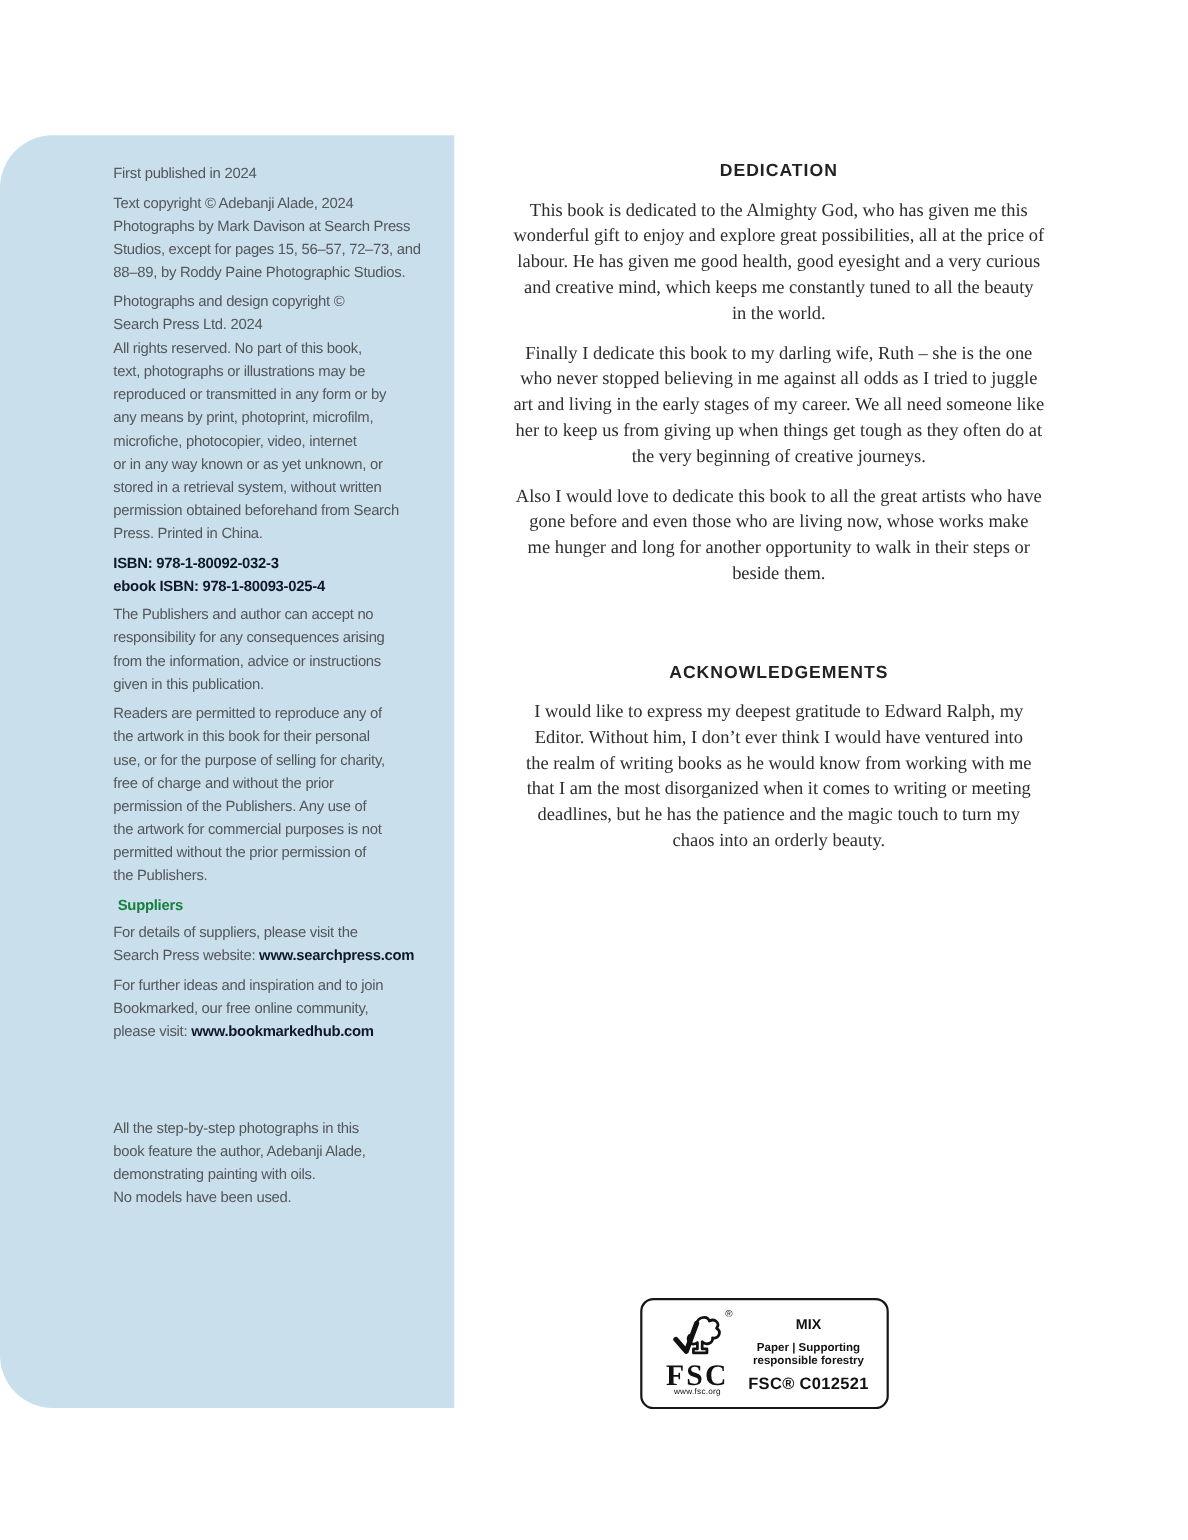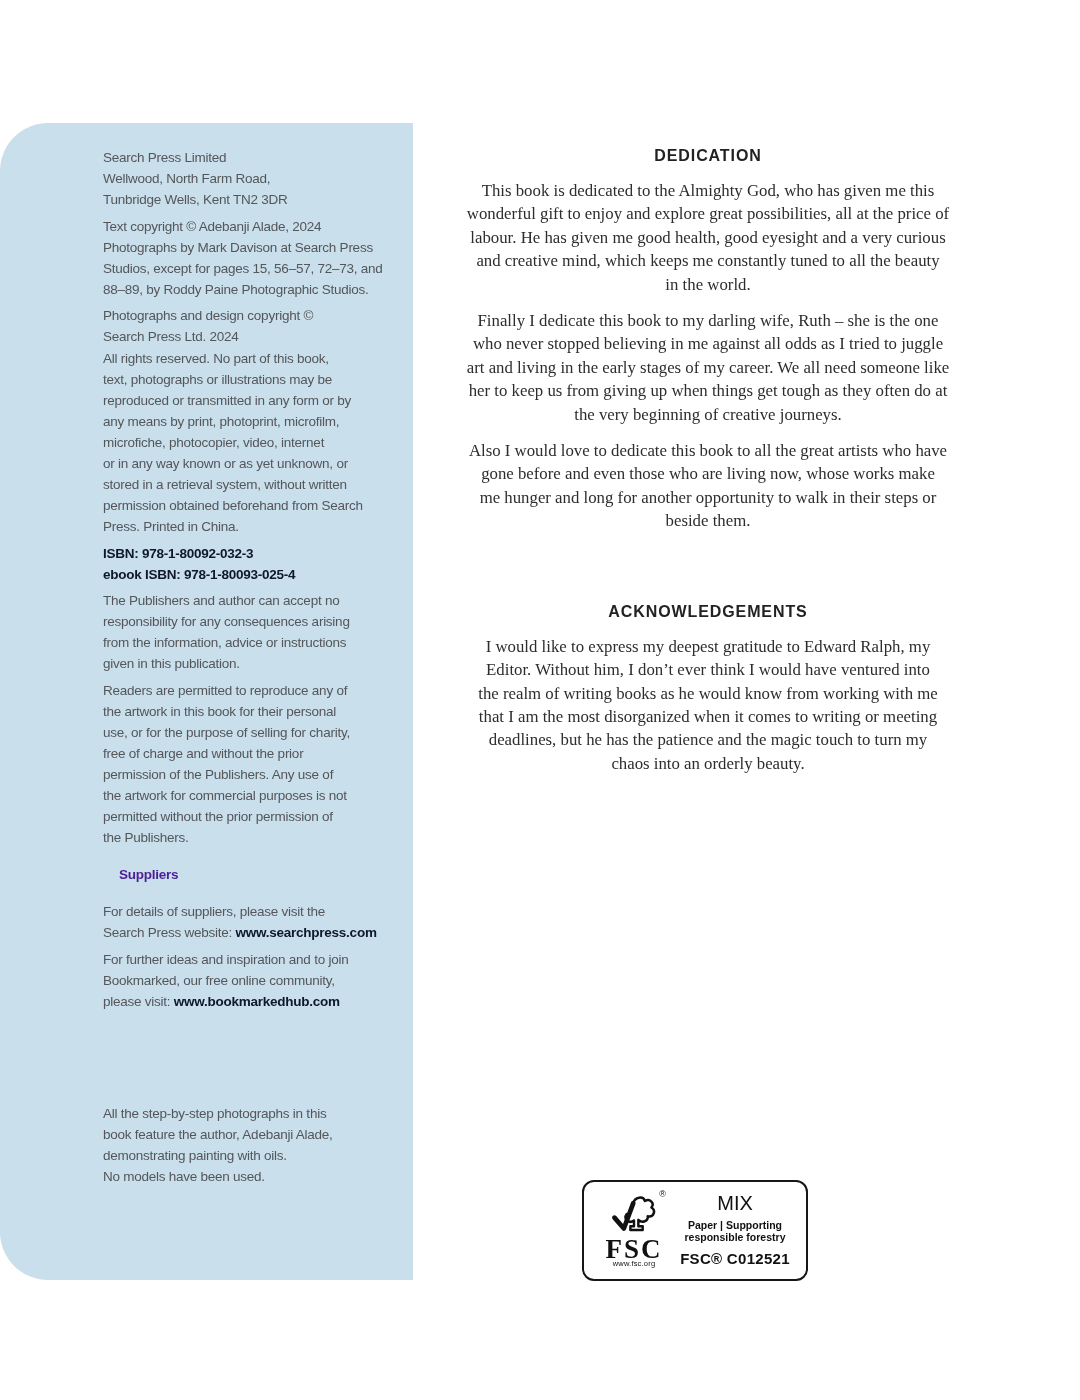--- a/index.html
+++ b/index.html
@@ -7,55 +7,53 @@
         font-family:"Liberation Sans",sans-serif;}
 
   
   .panel{position:absolute;left:0;top:123px;width:413px;height:1157px;
          background:#c9dfec;border-radius:48px 0 0 48px;box-sizing:border-box;
          padding:24px 18px 0 103px;color:#54565a;
          font-size:13.5px;line-height:21px;letter-spacing:-0.25px;}
   .panel p{margin:0 0 6px 0;white-space:pre;}
   .panel p.m5{margin-bottom:5px;}
   .panel p.m1{margin-bottom:1px;}
-  .panel p.m67{margin-bottom:91px;}
+  .panel p.m67{margin-bottom:67px;}
   .panel .bold{font-weight:bold;color:#0f172a;}
-  .panel h3{margin:16px;font-size:13.5px;line-height:21px;font-weight:bold;color:#4c1d95;}
+  .panel h3{margin:4px;font-size:13.5px;line-height:21px;font-weight:bold;color:#15803d;}
 
   
   .right-col{position:absolute;left:408px;top:146px;width:600px;text-align:center;color:#2e2d2b;}
   .sec-title{margin:0;font-size:16px;line-height:20px;font-weight:600;letter-spacing:0.9px;
              color:#232222;font-family:"Liberation Sans",sans-serif;}
   .serif-para{font-family:"Liberation Serif",serif;font-size:16.8px;line-height:23.4px;
               margin:13px 0 5px 0;white-space:pre;}
   .ack-section{margin-top:69px;}
 
   
   .fsc-label{position:absolute;left:582px;top:1180px;width:226px;height:101px;
              box-sizing:border-box;border:2px solid #161616;border-radius:12px;
              display:flex;align-items:center;padding:5px 8px 5px 12px;background:#fff;color:#111;}
   .fsc-logo{width:76px;flex:0 0 76px;text-align:center;position:relative;}
   .fsc-reg{position:absolute;top:-4px;right:6px;font-size:9px;color:#111;}
   .fsc-word{font-family:"Liberation Serif",serif;font-weight:bold;font-size:27px;line-height:20px;
             letter-spacing:2px;margin-top:0px;}
   .fsc-site{font-size:7.5px;line-height:9px;letter-spacing:0.2px;}
   .fsc-text{flex:1;text-align:center;}
-  .fsc-mix{font-weight:normal;font-size:20px;line-height:17px;margin-bottom:7px;}
+  .fsc-mix{font-weight:bold;font-size:13px;line-height:17px;margin-bottom:7px;}
   .fsc-small{font-weight:bold;font-size:10.5px;line-height:12px;}
   .fsc-license{font-weight:bold;font-size:15px;line-height:17px;margin-top:7px;letter-spacing:0.3px;}
 </style>
 </head>
 <body>
 
 <div class="page">
 
   <aside class="panel">
-    <p>Search Press Limited
-Wellwood, North Farm Road,
-Tunbridge Wells, Kent TN2 3DR</p>
+    <p>First published in 2024</p>
     <p class="m5">Text copyright © Adebanji Alade, 2024
 Photographs by Mark Davison at Search Press
 Studios, except for pages 15, 56–57, 72–73, and
 88–89, by Roddy Paine Photographic Studios.</p>
     <p class="m1">Photographs and design copyright ©
 Search Press Ltd. 2024</p>
     <p>All rights reserved. No part of this book,
 text, photographs or illustrations may be
 reproduced or transmitted in any form or by
 any means by print, photoprint, microfilm,

